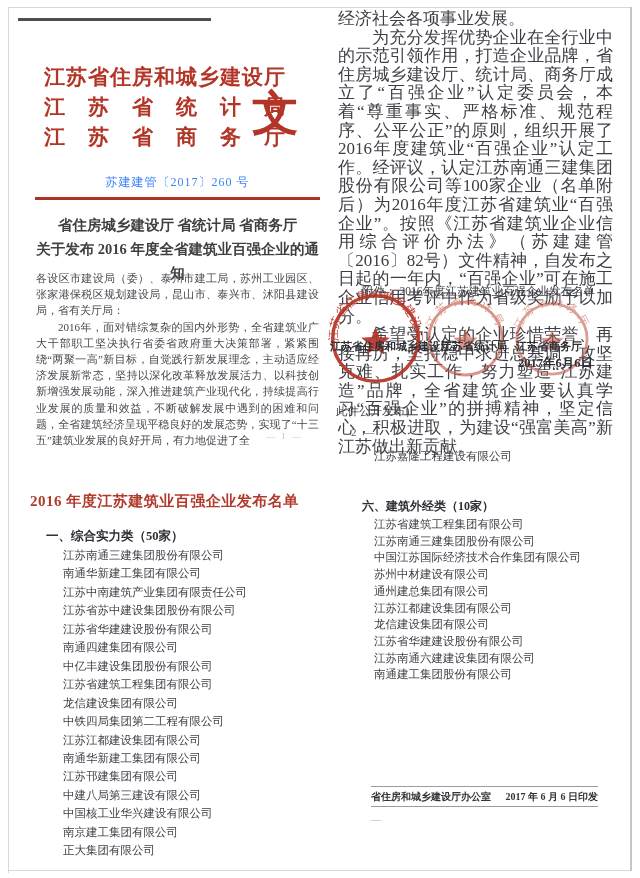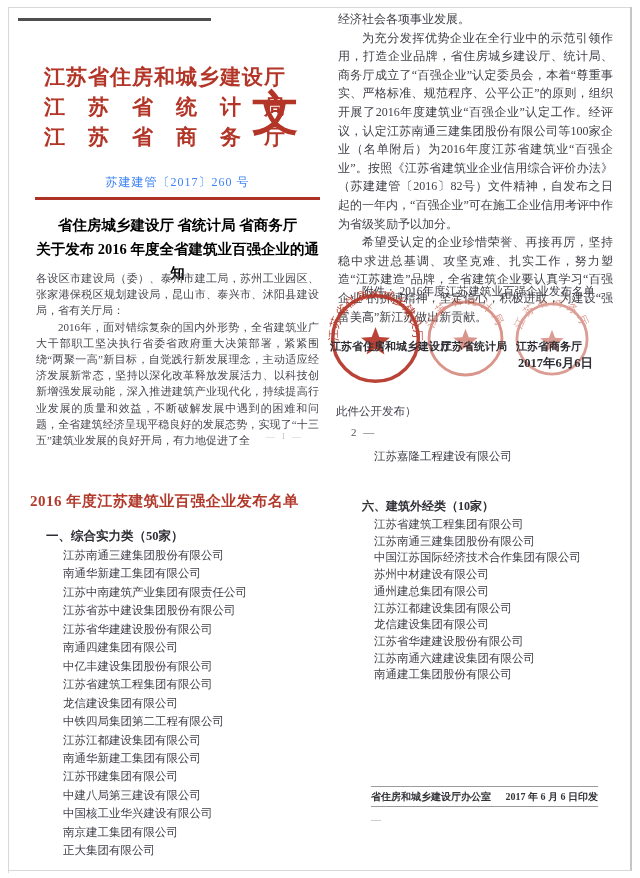--- a/index.html
+++ b/index.html
@@ -11,27 +11,27 @@
   .edge{position:absolute;background:#d8d8d8;}
   .dark-rule{position:absolute;background:#4f4f4f;}
   
   .gov-header{position:absolute;left:44px;top:62px;width:242px;text-align:center;
     color:#b23527;font-weight:bold;font-size:21px;line-height:30px;letter-spacing:1px;white-space:pre;}
   .doc-char{position:absolute;left:252px;top:90px;color:#b23527;font-weight:bold;font-size:47px;line-height:47px;}
   .doc-number{position:absolute;left:35px;top:174px;width:285px;text-align:center;
     color:#3b82f6;font-size:12px;letter-spacing:1px;}
   .red-rule{position:absolute;left:35px;top:197px;width:285px;height:3px;background:#ad3125;}
   .doc-title{position:absolute;left:30px;top:213px;width:295px;text-align:center;
-    color:#000000;font-weight:bold;font-size:14.5px;line-height:24px;}
+    color:#404040;font-weight:bold;font-size:14.5px;line-height:24px;}
   .p1-text{position:absolute;left:36px;top:270px;width:283px;font-size:11px;line-height:16.2px;
     text-align:justify;color:#46464e;}
   .indent{text-indent:2em;}
   .p1-pageno{position:absolute;left:266px;top:431px;font-size:9px;color:#9a9a9a;opacity:.6;letter-spacing:2px;}
   
-  .p2-text{position:absolute;left:338px;top:10px;width:275px;font-size:12px;line-height:18.6px;
+  .p2-text{position:absolute;left:338px;top:10px;width:275px;font-size:17px;line-height:18.6px;
     text-align:justify;color:#3e3e46;}
   .p2-attachment{position:absolute;left:338px;top:284px;width:280px;font-size:11.5px;color:#3a3a42;padding-left:24px;}
   .stamp{position:absolute;}
   .stamp svg{display:block;width:100%;height:100%;}
   .stamp-caption{position:absolute;top:339px;font-size:11px;font-weight:bold;color:#2d2d33;white-space:nowrap;}
   .stamp-date{position:absolute;left:518px;top:355px;font-size:12.5px;font-weight:bold;color:#2d2d33;white-space:nowrap;}
   .public-note{position:absolute;left:336px;top:404px;font-size:11.5px;color:#3e3e46;}
   .p2-pageno{position:absolute;left:351px;top:426px;font-size:11px;color:#55555c;letter-spacing:2px;}
   .tail-list{position:absolute;left:374px;top:447px;font-size:11.5px;color:#3e3e46;}
   .tail-list .list-row{line-height:18px;}

